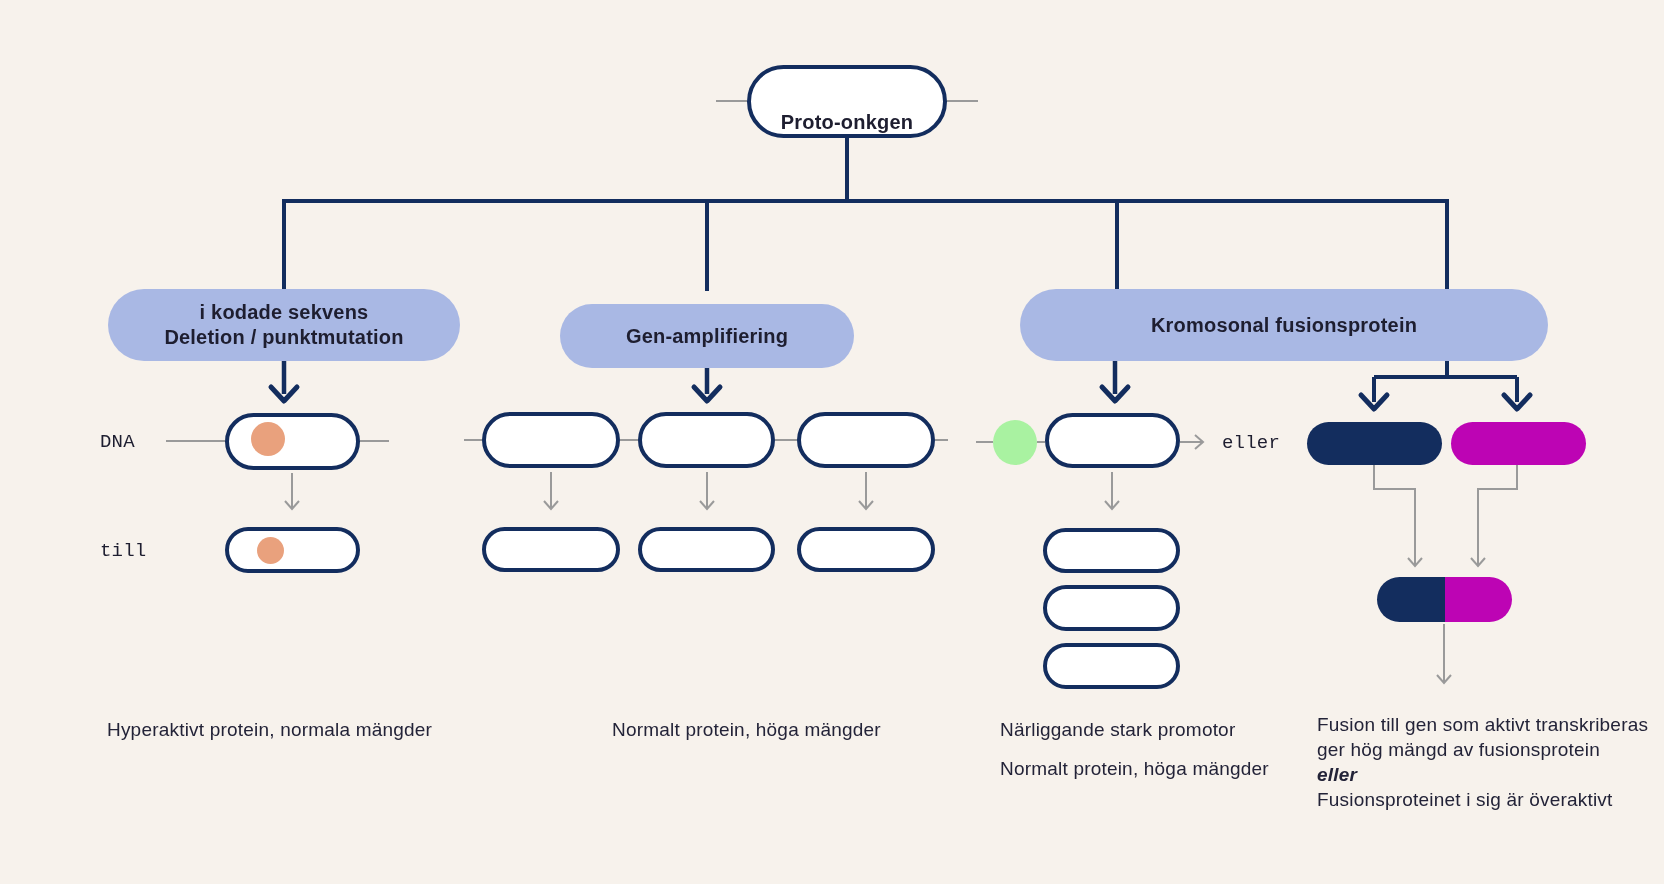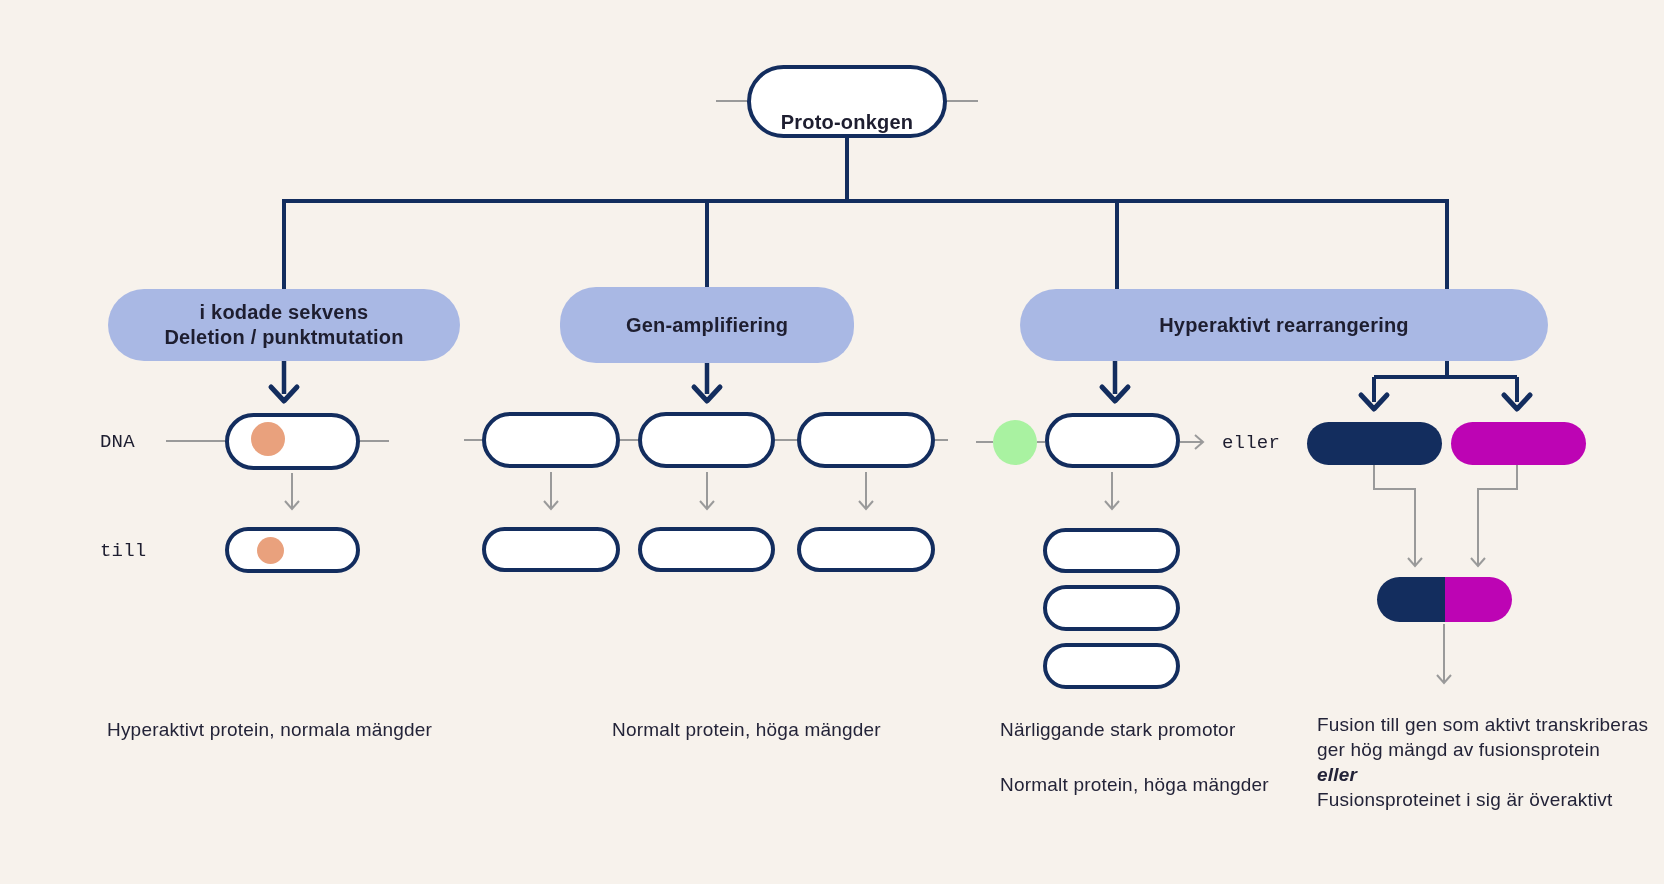--- a/index.html
+++ b/index.html
@@ -23,21 +23,21 @@
   .root-pill{background:#ffffff; border:4px solid var(--navy); border-radius:40px; font-size:20px; font-weight:700; letter-spacing:.2px;align-items:flex-end;}
   .dot{position:absolute; border-radius:50%;}
   .dot-orange{background:var(--orange);}
   .dot-green{background:var(--green);}
   .solid-navy{background:var(--navy); border-radius:30px;}
   .solid-magenta{background:var(--magenta); border-radius:30px;}
   .fused{background:linear-gradient(to right, var(--navy) 50%, var(--magenta) 50%); border-radius:30px;}
   .lbl{position:absolute; font-size:19px; letter-spacing:.2px;font-family:Liberation Mono, monospace;}
   .caption{position:absolute; font-size:19px; letter-spacing:.2px; line-height:25px; color:#232338;}
   .caption .b-i{font-weight:700; font-style:italic;}
-  .gap14{margin-bottom:30px;}
+  .gap14{margin-bottom:14px;}
 </style>
 </head>
 <body>
 
 <div class="canvas">
 
   <svg class="layer" viewBox="0 0 1664 884">
 
     <g>
       <path class="navy" stroke-width="4" d="M847,136 V201"></path>
@@ -87,25 +87,25 @@
   <div class="node root-pill" style="left:747px; top:65px; width:200px; height:73px;">
     <span>Proto-onkgen</span>
   </div>
 
   <div class="node header" style="left:108px; top:289px; width:352px; height:72px;">
     <div>
       <div>i kodade sekvens</div>
       <div>Deletion / punktmutation</div>
     </div>
   </div>
-  <div class="node header" style="left:560px; top:287px; width:294px; height:76px;">
+  <div class="node header" style="left:560px; top:304px; width:294px; height:64px;">
     <span>Gen-amplifiering</span>
   </div>
   <div class="node header" style="left:1020px; top:289px; width:528px; height:72px;">
-    <span>Hyperaktivt rearrangering</span>
+    <span>Kromosonal fusionsprotein</span>
   </div>
 
   <div class="lbl" style="left:100px; top:431px;">DNA</div>
   <div class="lbl" style="left:100px; top:540px;">till</div>
   <div class="lbl" style="left:1222px; top:432px;">eller</div>
 
   <div class="node pill-white" style="left:225px; top:413px; width:135px; height:57px;"></div>
   <div class="dot dot-orange" style="left:251px; top:422px; width:34px; height:34px;"></div>
   <div class="node pill-white" style="left:225px; top:527px; width:135px; height:46px;"></div>
   <div class="dot dot-orange" style="left:257px; top:537px; width:27px; height:27px;"></div>

